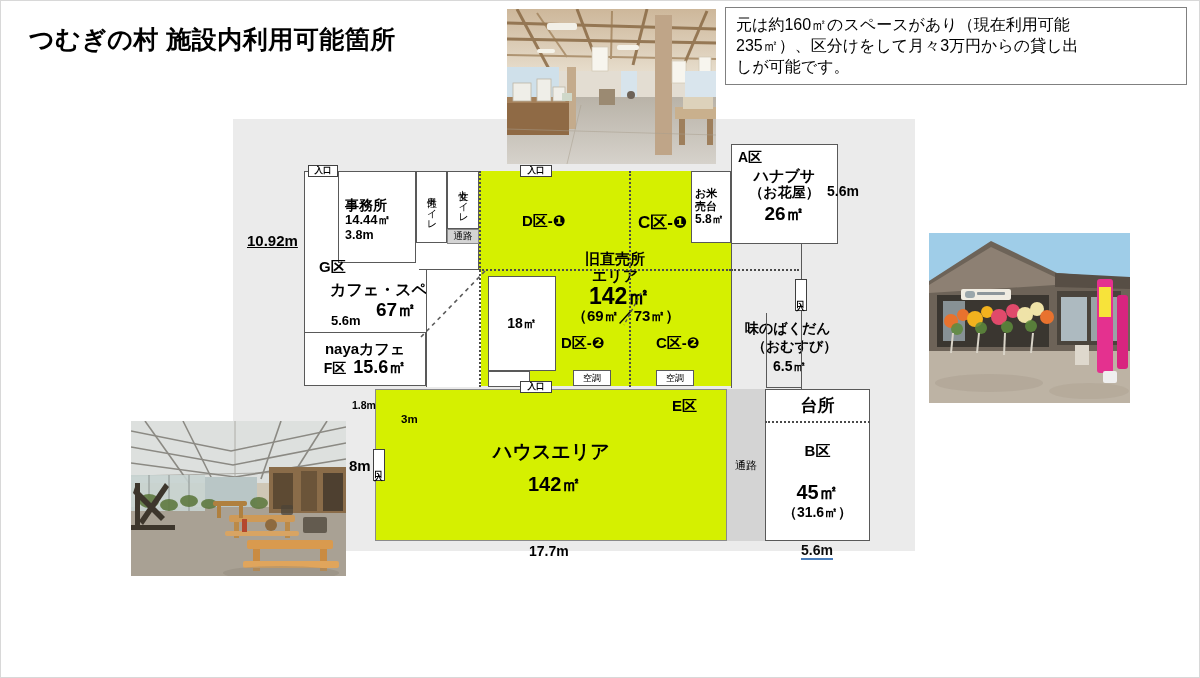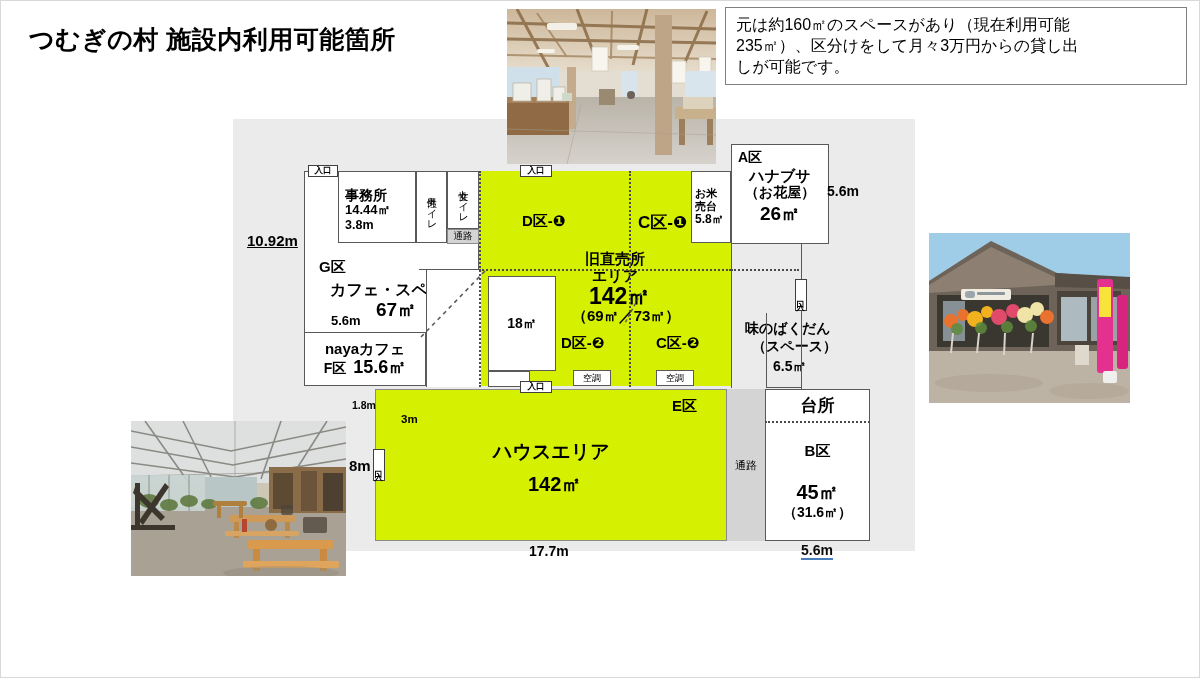--- a/index.html
+++ b/index.html
@@ -154,21 +154,21 @@
 <body>
 
 <div id="page">
 
   <div id="page-title">つむぎの村 施設内利用可能箇所</div>
 
   <div class="plan-backdrop" style="left:232px; top:118px; width:682px; height:432px;"></div>
 
   <div class="room noborder" style="left:303px; top:170px; width:175px; height:215px; background:#ffffff; border:1.5px solid #595959;"></div>
 
-  <div class="room" style="left:337px; top:170px; width:78px; height:72px; align-items:flex-start; padding:5px 0 0 6px;">
+  <div class="room" style="left:337px; top:170px; width:78px; height:92px; align-items:flex-start; padding:5px 0 0 6px;">
     <div class="b" style="font-size:14px; align-self:flex-start;">事務所</div>
     <div class="b" style="font-size:13px; align-self:flex-start;">14.44㎡</div>
     <div class="b" style="font-size:12.5px; align-self:flex-start;">3.8m</div>
   </div>
 
   <div class="room" style="left:415px; top:170px; width:31px; height:72px;">
     <span class="vtext" style="font-size:10px;">男性トイレ</span>
   </div>
 
   <div class="room" style="left:446px; top:170px; width:32px; height:58px;">
@@ -233,29 +233,29 @@
 
   <div class="entrance" style="left:519px; top:164px; width:32px; height:12px;">入口</div>
   <div class="entrance" style="left:519px; top:380px; width:32px; height:12px;">入口</div>
 
   <div class="room" style="left:690px; top:170px; width:40px; height:72px; align-items:flex-start; padding-left:3px;">
     <div class="b" style="font-size:11px;">お米</div>
     <div class="b" style="font-size:11px;">売台</div>
     <div class="b" style="font-size:12px;">5.8㎡</div>
   </div>
 
-  <div class="room" style="left:730px; top:143px; width:98px; height:100px; justify-content:flex-start; padding-top:4px;">
+  <div class="room" style="left:730px; top:143px; width:107px; height:100px; justify-content:flex-start; padding-top:4px;">
     <div class="b" style="font-size:14px; align-self:flex-start; padding-left:6px;">A区</div>
     <div class="b" style="font-size:15px; margin-top:2px;">ハナブサ</div>
     <div class="b" style="font-size:14px;">（お花屋）</div>
     <div class="b" style="font-size:19px; margin-top:3px;">26㎡</div>
   </div>
 
   <div class="lbl b c" style="left:744px; top:320px; font-size:14px;">味のばくだん</div>
-  <div class="lbl b c" style="left:751px; top:338px; font-size:14px;">（スペース）</div>
+  <div class="lbl b c" style="left:751px; top:338px; font-size:14px;">（おむすび）</div>
   <div class="lbl b c" style="left:772px; top:358px; font-size:14px;">6.5㎡</div>
   <div class="room noborder" style="left:765px; top:312px; width:36px; height:75px; background:transparent; border:1.5px solid #595959; border-top:none;"></div>
   <div class="wall-v" style="left:800px; top:243px; height:145px;"></div>
   <div class="wall-v" style="left:730px; top:243px; height:144px;"></div>
 
   <div class="entrance vert" style="left:794px; top:278px; width:12px; height:32px;">入口</div>
 
   <div class="fill" style="left:374px; top:388px; width:352px; height:152px;"></div>
   <div class="room noborder" style="left:374px; top:388px; width:352px; height:152px; background:transparent; border:1.5px solid #8a8a8a;"></div>
 

